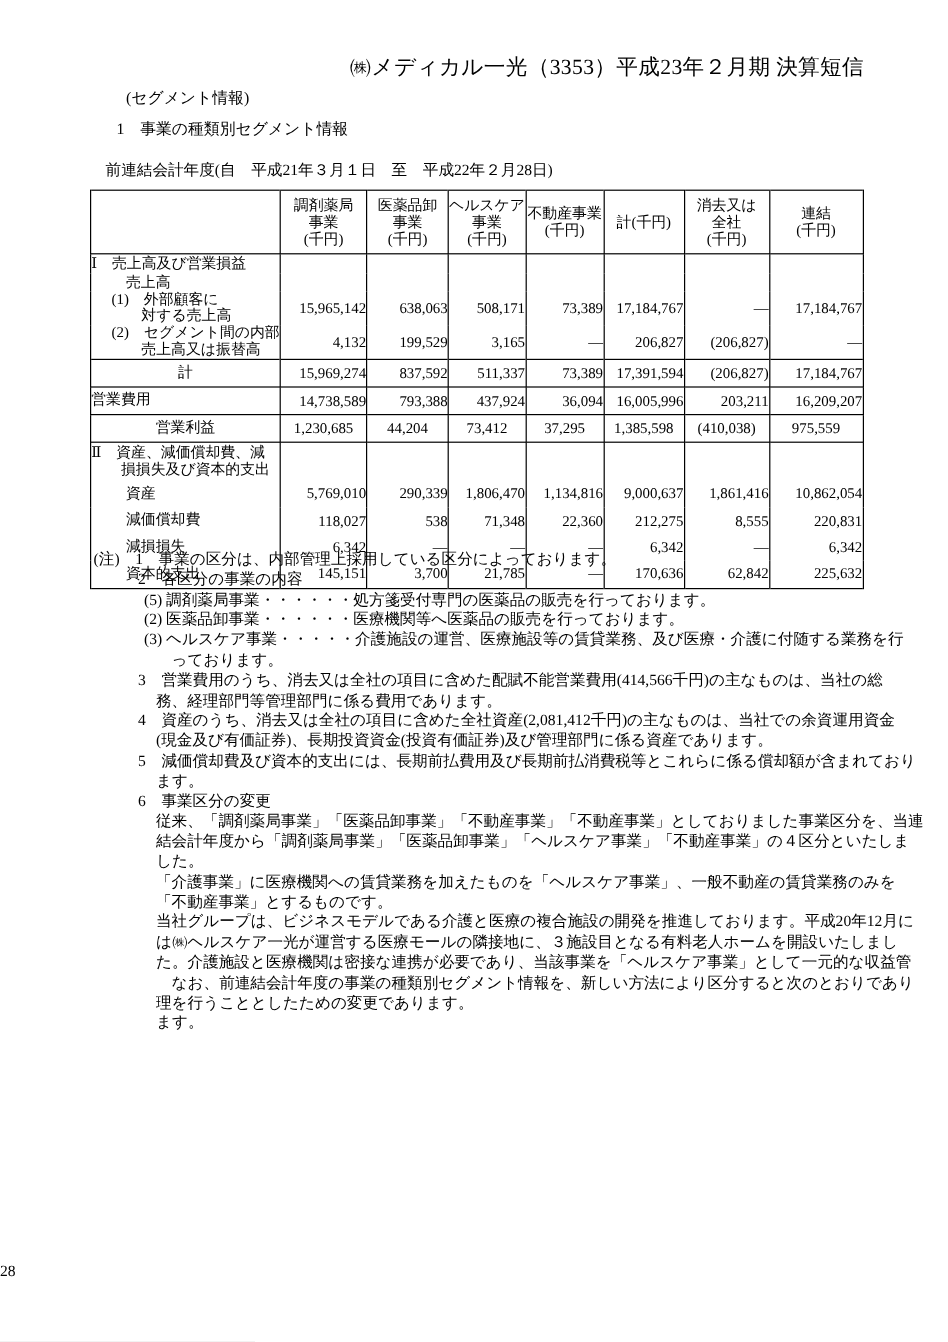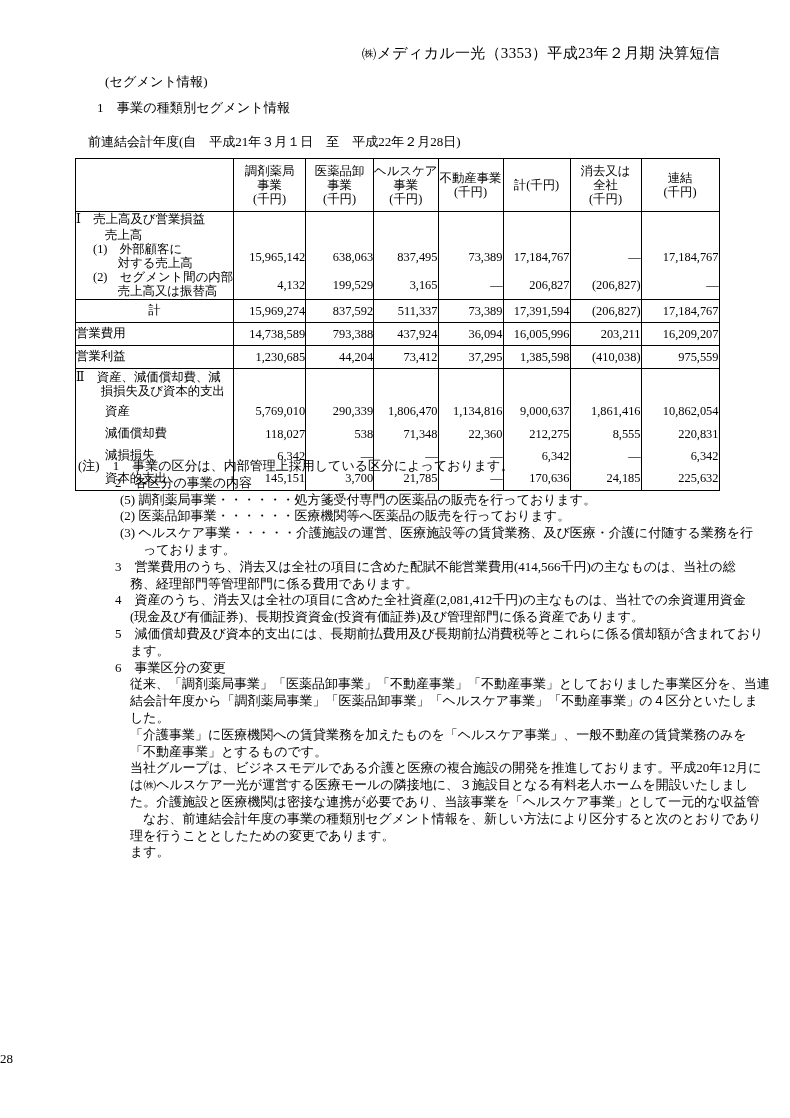--- a/index.html
+++ b/index.html
@@ -7,21 +7,21 @@
     position:relative;
     width:790px;height:1118px;
     background:#ffffff;
     margin:0 auto;
     font-family:"Liberation Serif","DejaVu Serif",serif;
     color:#000;
     overflow:hidden;
   }
   .doc-header{
     position:absolute;top:44px;right:70px;
-    font-size:15px;letter-spacing:.3px;
+    font-size:18px;letter-spacing:.3px;
   }
   .seg-label{position:absolute;top:73px;left:105px;font-size:13.2px;}
   .heading{position:absolute;top:99px;left:97px;font-size:13.2px;}
   .period{position:absolute;top:133px;left:88px;font-size:13px;}
 
   
   table.seg{
     position:absolute;top:158px;left:75px;
     border-collapse:collapse;table-layout:fixed;
     border:1.5px solid #000;
@@ -36,21 +36,21 @@
     height:52px;text-align:center;white-space:pre;
     border-bottom:1px solid #000;
   }
   td.lbl{white-space:pre;text-align:left;padding-left:6px;line-height:1.12;}
   td.val{text-align:right;padding-right:5px;white-space:nowrap;}
   tbody tr:nth-child(1) td{height:16px;margin-top:21px;}
   tbody tr:nth-child(2) td{height:15px;}
   tbody tr:nth-child(3) td,tbody tr:nth-child(4) td{height:28px;}
   tbody tr:nth-child(5) td{height:22px;border-top:1px solid #000;border-bottom:1px solid #000;}
   tbody tr:nth-child(6) td{height:22px;border-bottom:1px solid #000;}
-  tbody tr:nth-child(7) td{height:22px;border-bottom:1px solid #000;}
+  tbody tr:nth-child(7) td{height:22px;border-bottom:1px solid #000;text-align:center;}
   tbody tr:nth-child(8) td{height:31px;}
   tbody tr:nth-child(9) td{height:23px;}
   tbody tr:nth-child(10) td,tbody tr:nth-child(11) td{height:22px;}
   tbody tr:nth-child(12) td{height:23px;}
   tbody tr:nth-child(2) td.lbl,
   tbody tr:nth-child(9) td.lbl,
   tbody tr:nth-child(10) td.lbl,
   tbody tr:nth-child(11) td.lbl,
   tbody tr:nth-child(12) td.lbl{padding-left:29px;}
   tbody tr:nth-child(3) td.lbl,
@@ -132,21 +132,21 @@
           <td class="val"></td>
           <td class="val"></td>
           <td class="val"></td>
           <td class="val"></td>
         </tr>
         <tr>
           <td class="lbl">(1)　外部顧客に
 　　対する売上高</td>
           <td class="val">15,965,142</td>
           <td class="val">638,063</td>
-          <td class="val">837,495</td>
+          <td class="val">508,171</td>
           <td class="val">73,389</td>
           <td class="val">17,184,767</td>
           <td class="val">—</td>
           <td class="val">17,184,767</td>
         </tr>
         <tr>
           <td class="lbl">(2)　セグメント間の内部
 　　売上高又は振替高</td>
           <td class="val">4,132</td>
           <td class="val">199,529</td>
@@ -227,21 +227,21 @@
           <td class="val">—</td>
           <td class="val">6,342</td>
         </tr>
         <tr>
           <td class="lbl">資本的支出</td>
           <td class="val">145,151</td>
           <td class="val">3,700</td>
           <td class="val">21,785</td>
           <td class="val">—</td>
           <td class="val">170,636</td>
-          <td class="val">24,185</td>
+          <td class="val">62,842</td>
           <td class="val">225,632</td>
         </tr>
       </tbody>
   </table>
 
   <div class="notes">
       <div class="note-line i0">(注)　1　事業の区分は、内部管理上採用している区分によっております。</div>
       <div class="note-line i1">2　各区分の事業の内容</div>
       <div class="note-line i3">(5) 調剤薬局事業・・・・・・処方箋受付専門の医薬品の販売を行っております。</div>
       <div class="note-line i3">(2) 医薬品卸事業・・・・・・医療機関等へ医薬品の販売を行っております。</div>

